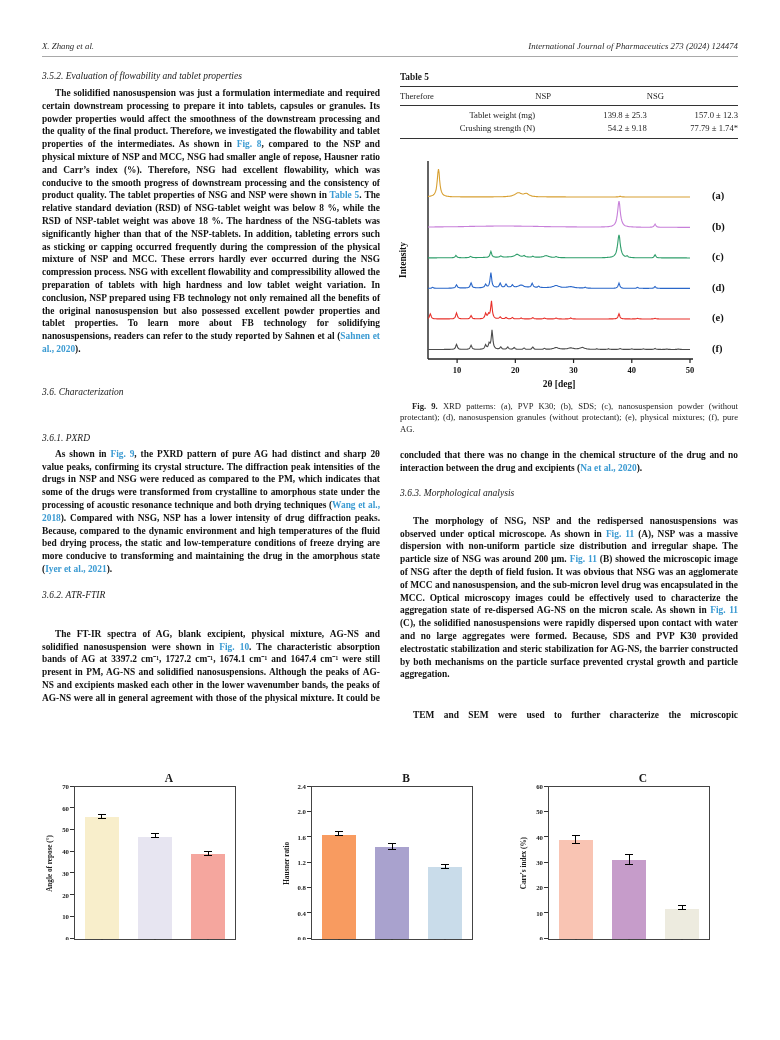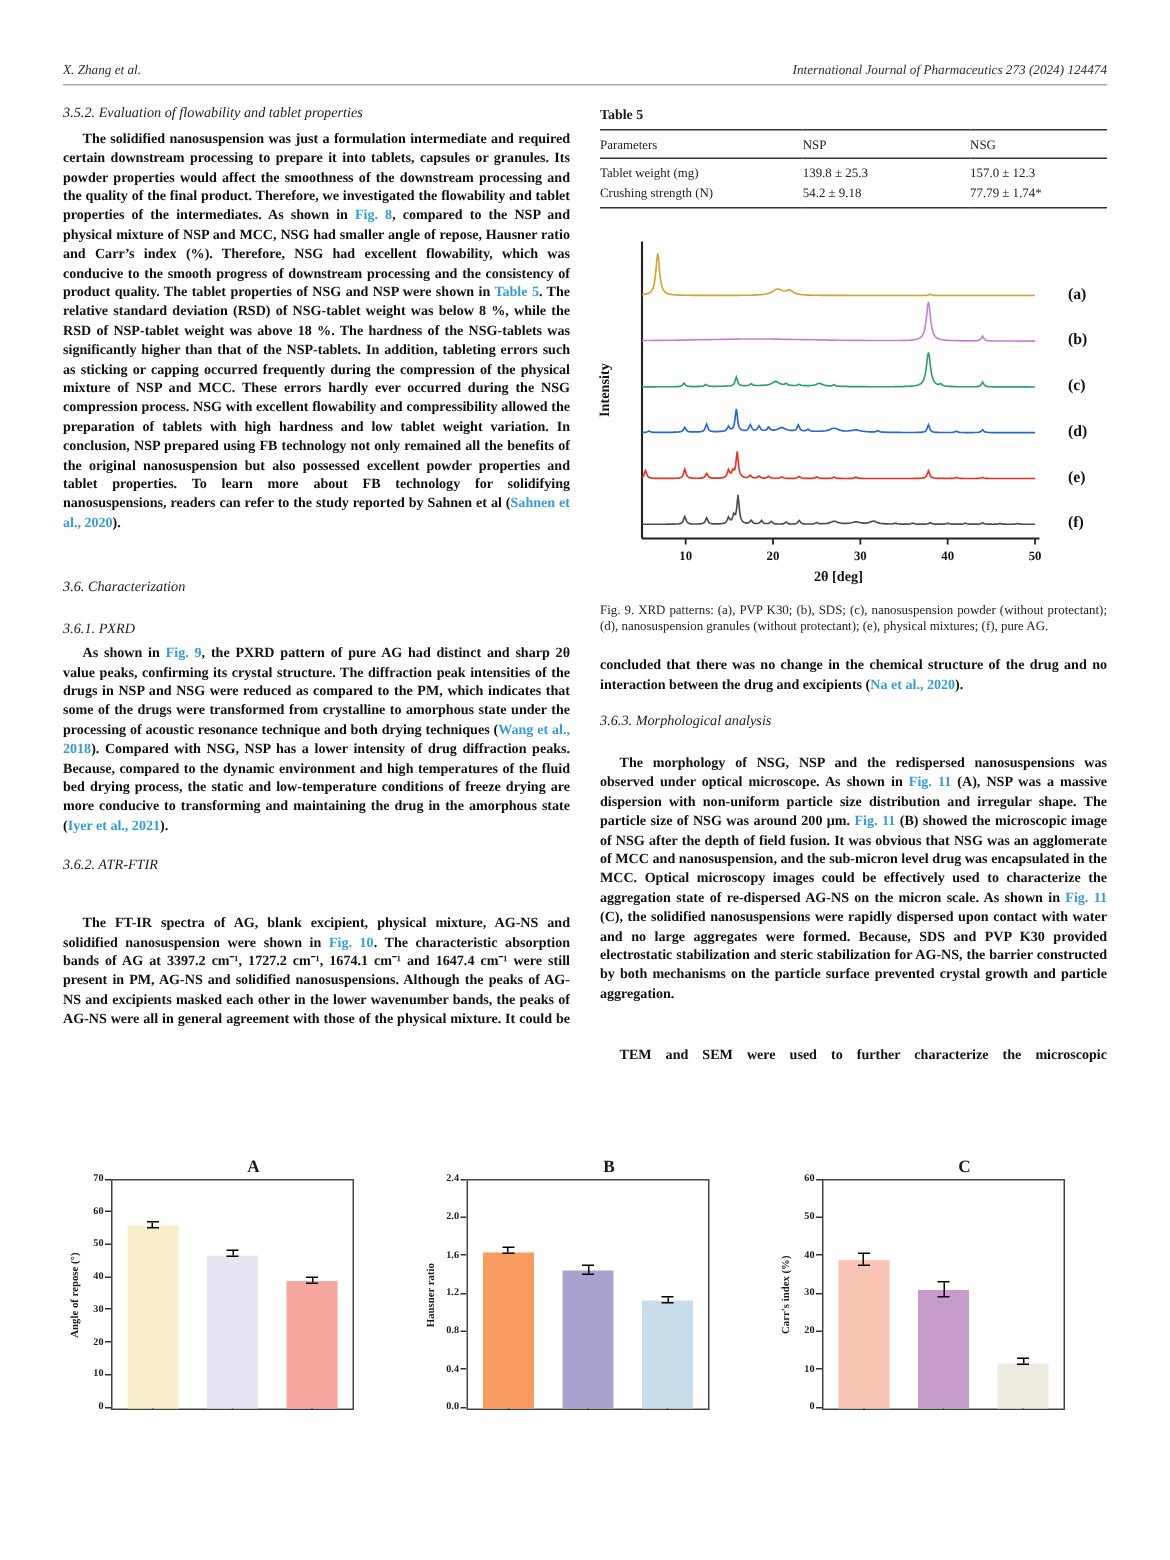--- a/index.html
+++ b/index.html
@@ -7,34 +7,34 @@
         font-family:"Liberation Serif",serif;color:#1a1a1a;}
   .hdr{position:absolute;left:42px;right:42px;top:41px;display:flex;justify-content:space-between;
        font-style:italic;font-size:8.8px;color:#2b2b2b;}
   .hdr-rule{position:absolute;left:42px;right:42px;top:56px;border-top:1px solid #a9a9a9;}
   .col{position:absolute;top:64px;width:338px;}
   .col.left{left:42px;}
   .col.right{left:400px;}
   .sec{font-style:italic;font-weight:normal;font-size:9.5px;margin:0;}
   .sec.s352{margin-top:7px;margin-bottom:6px;}
   .sec.s36{margin-top:31px;}
-  .sec.s361{margin-top:18px;margin-bottom:5px;}
+  .sec.s361{margin-top:36px;margin-bottom:5px;}
   .sec.s362{margin-top:14px;margin-bottom:5px;}
   .sec.s363{margin-top:13px;margin-bottom:17px;}
   .body{font-size:9.4px;line-height:12.8px;text-align:justify;margin:0;color:#111;font-weight:bold;}
   .body.ind{text-indent:13px;}
   .body.cont{text-align-last:justify;margin-top:28px;}
   .link{color:#3a9ad2;}
-  .b{font-weight:normal;}
+  .b{font-weight:bold;margin-left:12px;}
   .tbl-title{font-size:9.3px;font-weight:bold;margin:8px 0 4px 0;}
   .tbl-caption{font-size:8.6px;line-height:11.4px;text-align:justify;color:#222;margin-bottom:7px;}
   table.t5{width:100%;border-collapse:collapse;font-size:8.6px;color:#222;
            border-top:1px solid #333;border-bottom:1px solid #333;}
   table.t5 thead td{border-bottom:1px solid #333;padding:4px 0;}
-  table.t5 tbody td{padding:1.5px 0;}
+  table.t5 tbody td{padding:1.5px 0;text-align:right;}
   table.t5 td.c1{width:40%;} table.t5 td.c2{width:33%;} table.t5 td.c3{width:27%;}
   table.t5 tbody tr:first-child td{padding-top:4px;}
   table.t5 tbody tr:last-child td{padding-bottom:5px;}
   .xrd{display:block;margin-top:12px;margin-left:-6px;}
   .fig-caption{font-size:8.6px;line-height:11.4px;text-align:justify;color:#222;margin-top:8px;}
   .body.after-fig{margin-top:14px;}
   .fig8-row{position:absolute;left:44px;top:772px;width:694px;display:flex;justify-content:space-between;}
   .chart{width:220px;position:relative;}
   .bc-title{font-weight:bold;font-size:11.5px;text-align:center;margin-left:30px;height:14px;}
   .bc-body{display:flex;align-items:stretch;}
@@ -74,21 +74,21 @@
     <p class="body ind"><span>As shown in </span><span class="link">Fig. 9</span><span>, the PXRD pattern of pure AG had distinct and sharp 2θ value peaks, confirming its crystal structure. The diffraction peak intensities of the drugs in NSP and NSG were reduced as compared to the PM, which indicates that some of the drugs were transformed from crystalline to amorphous state under the processing of acoustic resonance technique and both drying techniques (</span><span class="link">Wang et al., 2018</span><span>). Compared with NSG, NSP has a lower intensity of drug diffraction peaks. Because, compared to the dynamic environment and high temperatures of the fluid bed drying process, the static and low-temperature conditions of freeze drying are more conducive to transforming and maintaining the drug in the amorphous state (</span><span class="link">Iyer et al., 2021</span><span>).</span></p>
     <h4 class="sec s362">3.6.2. ATR-FTIR</h4>
     <p class="body ind cont"><span>The FT-IR spectra of AG, blank excipient, physical mixture, AG-NS and solidified nanosuspension were shown in </span><span class="link">Fig. 10</span><span>. The characteristic absorption bands of AG at 3397.2 cm⁻¹, 1727.2 cm⁻¹, 1674.1 cm⁻¹ and 1647.4 cm⁻¹ were still present in PM, AG-NS and solidified nanosuspensions. Although the peaks of AG-NS and excipients masked each other in the lower wavenumber bands, the peaks of AG-NS were all in general agreement with those of the physical mixture. It could be</span></p>
   </div>
 
   <div class="col right">
     <div class="tbl-title">Table 5</div>
     <table class="t5">
       <thead>
           <tr>
-            <td class="c1">Parameters</td>
+            <td class="c1">Therefore</td>
             <td class="c2">NSP</td>
             <td class="c3">NSG</td>
           </tr>
         </thead>
       <tbody>
           <tr>
             <td class="c1">Tablet weight (mg)</td>
             <td class="c2">139.8 ± 25.3</td>
             <td class="c3">157.0 ± 12.3</td>
           </tr>

